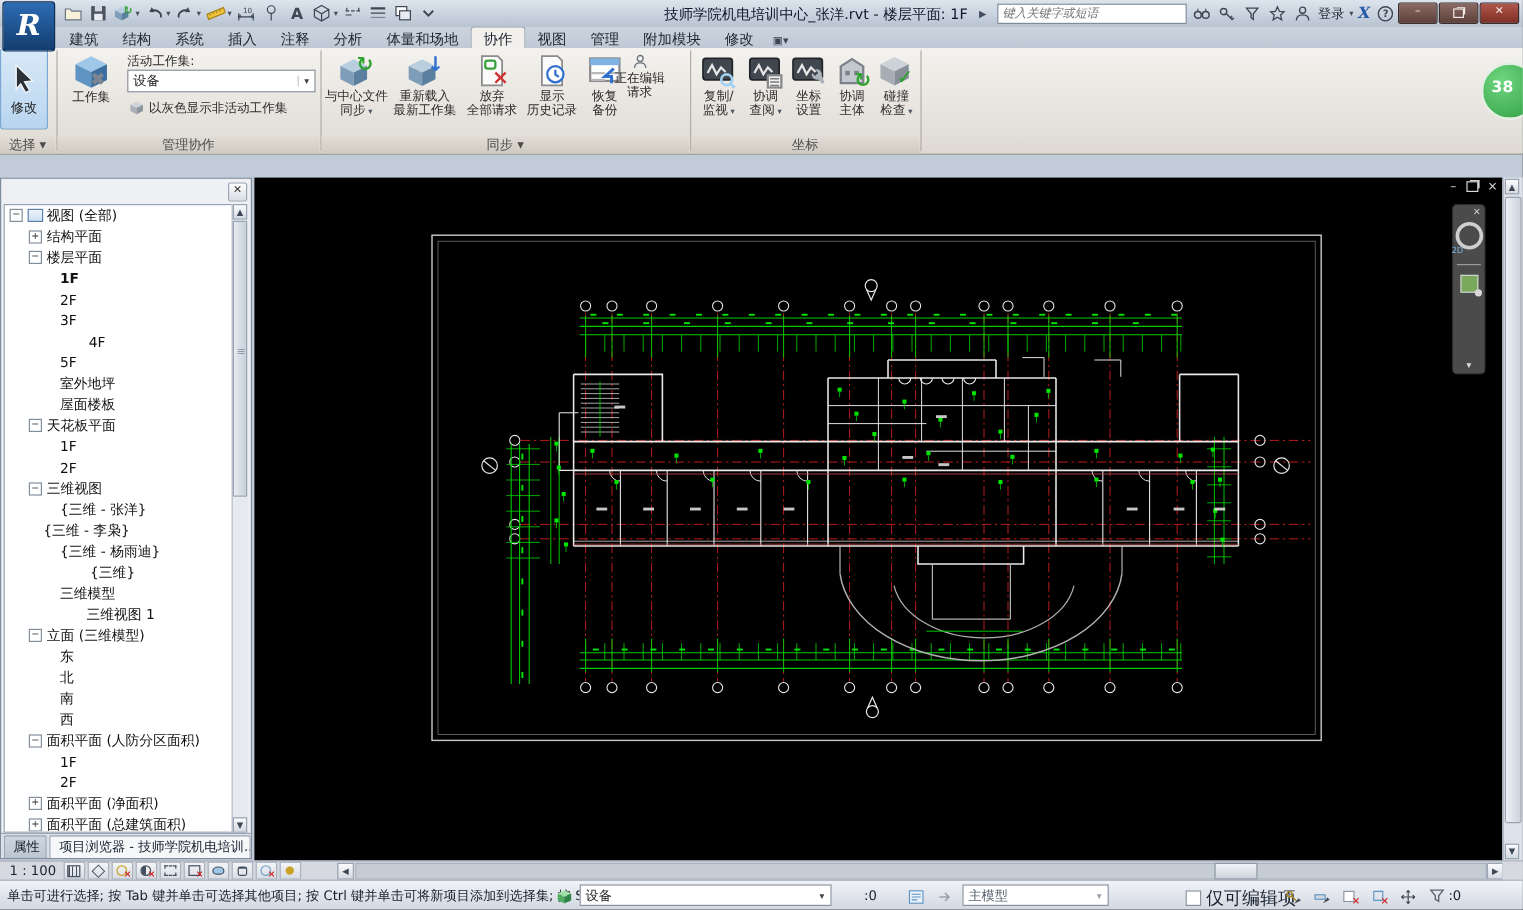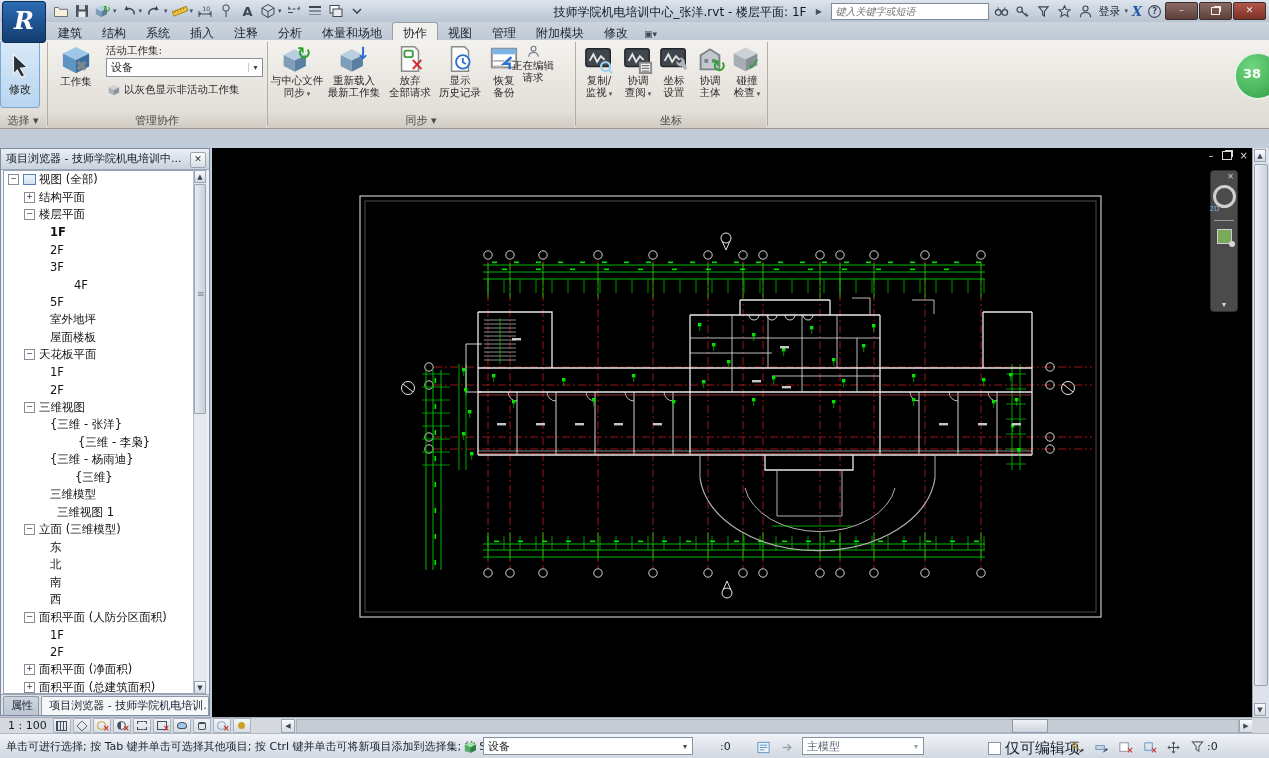--- a/index.html
+++ b/index.html
@@ -478,21 +478,20 @@
         </div>
       </div>
     <div class="plabel">坐标</div>
   </div>
   <div class="psep" style="left:767px;"></div>
 </div>
 
 <div id="badge" class="abs">38</div>
 
 <div id="browser" class="abs">
-  <div id="btitle" class="abs">项目浏览器 - 技师学院机电培训中...</div>
   <div id="bclose">✕</div>
   <div id="btree" class="abs">
       <div class="trow" style="padding-left: 4px;">
         <span class="exp">−</span>
         <span class="vicon"></span>
         <span>视图 (全部)</span>
       </div>
       <div class="trow" style="padding-left: 20px;">
         <span class="exp">+</span>
         <span>结构平面</span>
@@ -532,33 +531,33 @@
       <div class="trow" style="padding-left: 46px;">
         <span>2F</span>
       </div>
       <div class="trow" style="padding-left: 20px;">
         <span class="exp">−</span>
         <span>三维视图</span>
       </div>
       <div class="trow" style="padding-left: 46px;">
         <span>{三维 - 张洋}</span>
       </div>
-      <div class="trow" style="padding-left: 74px;">
+      <div class="trow" style="padding-left: 32px;">
         <span>{三维 - 李枭}</span>
       </div>
       <div class="trow" style="padding-left: 46px;">
         <span>{三维 - 杨雨迪}</span>
       </div>
       <div class="trow" style="padding-left: 71px;">
         <span>{三维}</span>
       </div>
       <div class="trow" style="padding-left: 46px;">
         <span>三维模型</span>
       </div>
-      <div class="trow" style="padding-left: 53px;">
+      <div class="trow" style="padding-left: 68px;">
         <span>三维视图 1</span>
       </div>
       <div class="trow" style="padding-left: 20px;">
         <span class="exp">−</span>
         <span>立面 (三维模型)</span>
       </div>
       <div class="trow" style="padding-left: 46px;">
         <span>东</span>
       </div>
       <div class="trow" style="padding-left: 46px;">

